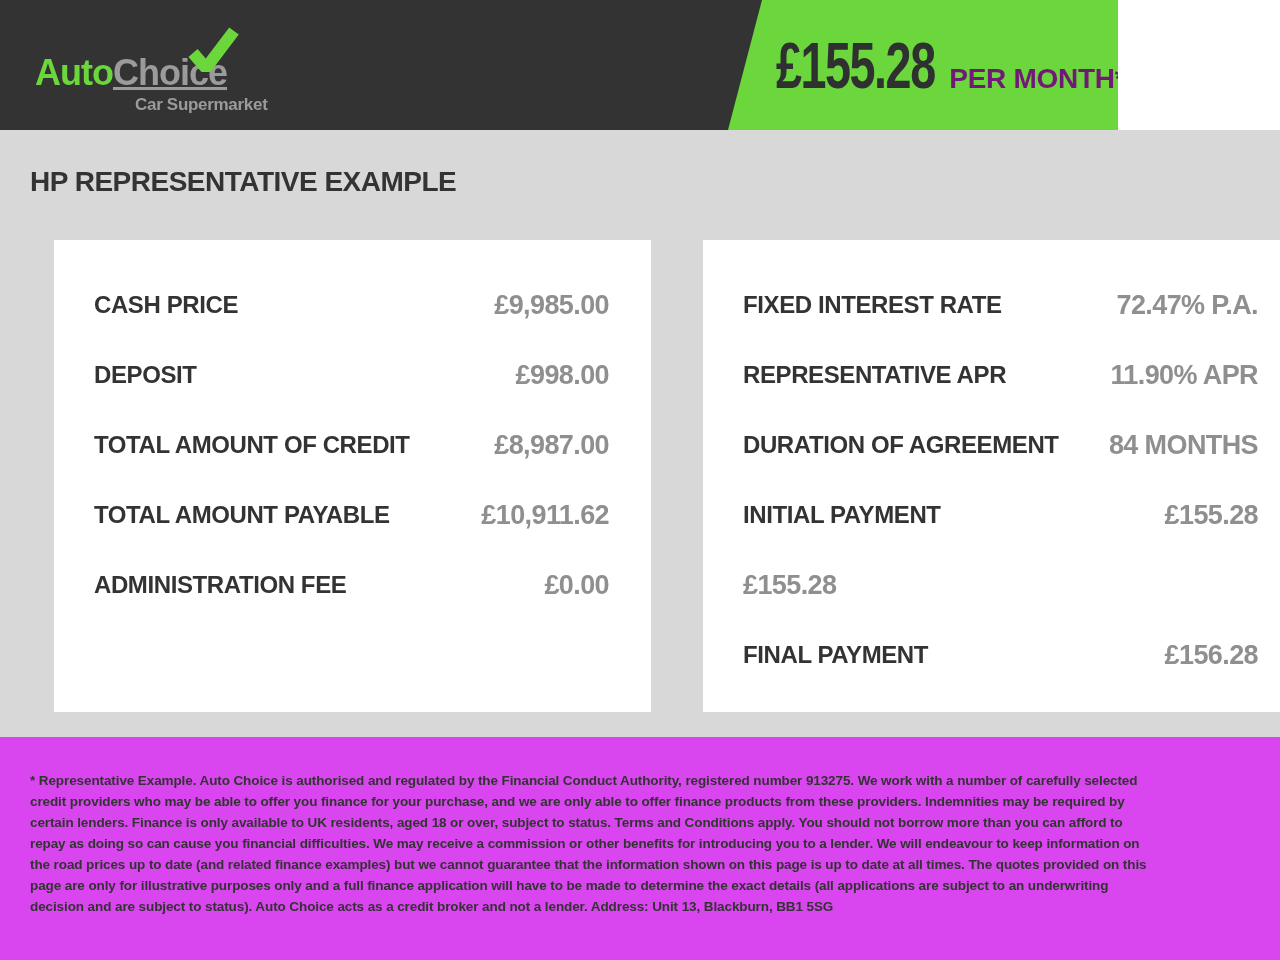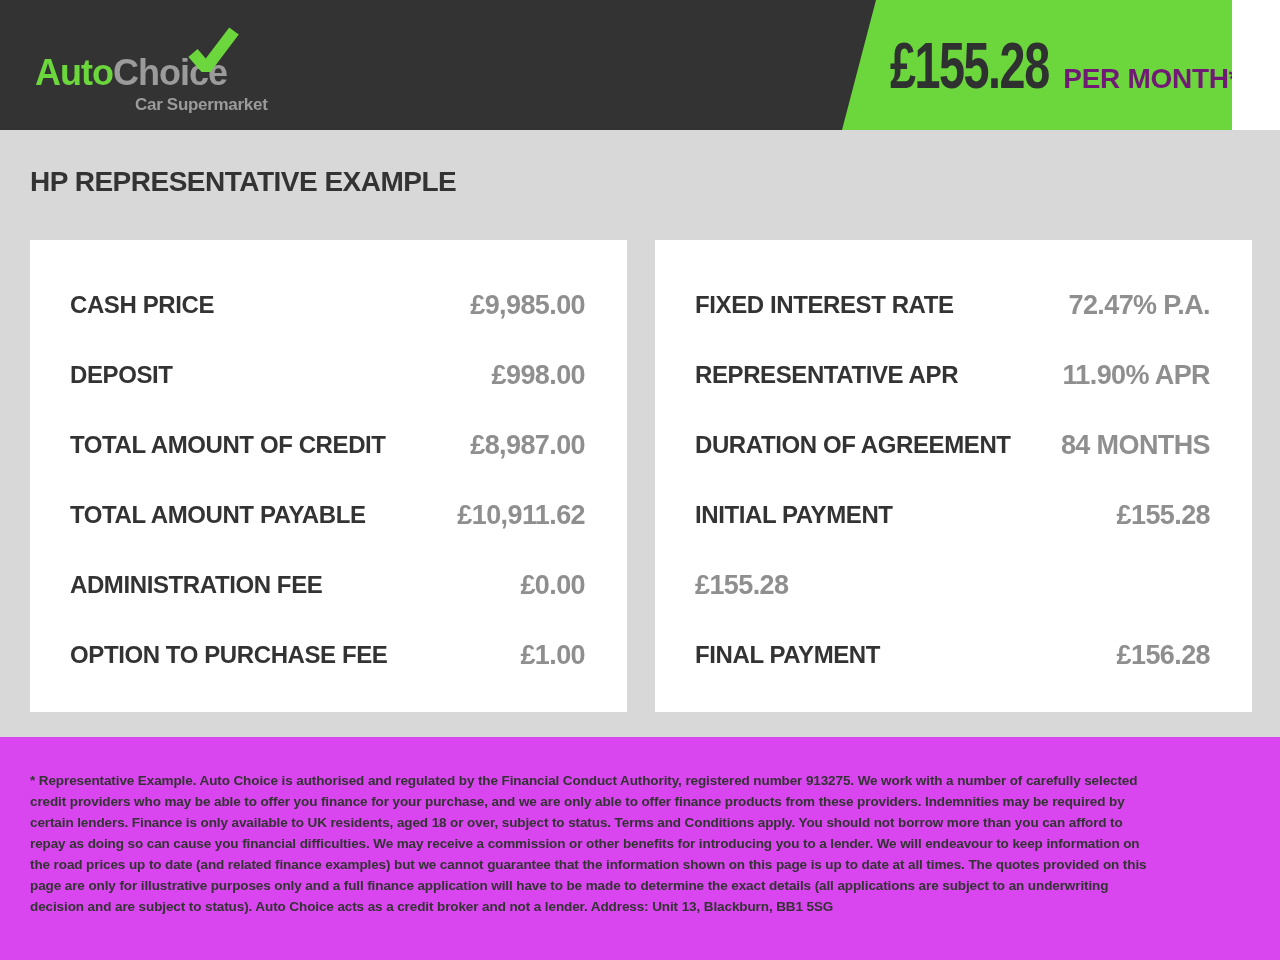--- a/index.html
+++ b/index.html
@@ -21,33 +21,33 @@
     position:relative;
     width:1280px;
     height:960px;
     background:#ffffff;
     overflow:hidden;
   }
 
   
   .header{
     position:absolute; top:0; left:0;
-    width:1232px; height:130px;
+    width:1118px; height:130px;
     background:var(--header-bg);
   }
   .logo{
     position:absolute; left:35px; top:55px;
   }
   .logo-line1{
     display:flex; align-items:baseline;
     font-size:36px; font-weight:bold; line-height:1;
     letter-spacing:-1px;
   }
   .logo-auto{ color:var(--accent-green); }
-  .logo-choice{ color:var(--logo-gray); }
+  .logo-choice{ color:var(--logo-gray);text-decoration:underline; }
   .logo-check{
     position:absolute; left:152px; top:-29px;
     width:52px; height:46px;
   }
   .logo-tagline{
     margin-top:5px; margin-left:100px;
     font-size:17px; font-weight:bold; line-height:1;
     letter-spacing:-0.3px;
     color:var(--logo-gray);
   }
@@ -89,20 +89,21 @@
     color:var(--label-text);
   }
   .cards{
     position:absolute; left:30px; top:110px;
     display:flex; gap:28px;
   }
   .card{
     width:597px; height:472px;
     background:var(--card-bg);
     padding:30px 42px 22px 40px;
+    margin-left:24px;
   }
   .finance-row{
     height:70px;
     display:flex; align-items:center; justify-content:space-between;
   }
   .row-label{
     font-size:24px; font-weight:bold;
     letter-spacing:-0.4px;
     color:var(--label-text);
     white-space:nowrap;
@@ -172,24 +173,20 @@
           <span class="row-value">£8,987.00</span>
         </div>
         <div class="finance-row">
           <span class="row-label">TOTAL AMOUNT PAYABLE</span>
           <span class="row-value">£10,911.62</span>
         </div>
         <div class="finance-row">
           <span class="row-label">ADMINISTRATION FEE</span>
           <span class="row-value">£0.00</span>
         </div>
-        <div class="finance-row">
-          <span class="row-label">OPTION TO PURCHASE FEE</span>
-          <span class="row-value">£1.00</span>
-        </div>
       </div>
 
       <div class="card">
         <div class="finance-row">
           <span class="row-label">FIXED INTEREST RATE</span>
           <span class="row-value">72.47% P.A.</span>
         </div>
         <div class="finance-row">
           <span class="row-label">REPRESENTATIVE APR</span>
           <span class="row-value">11.90% APR</span>

